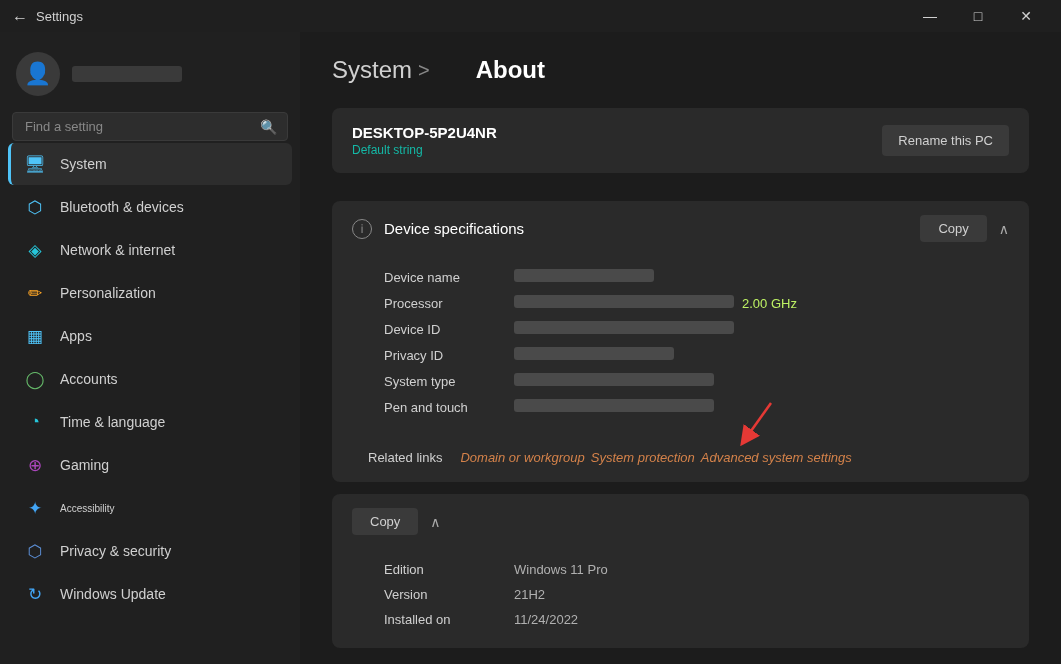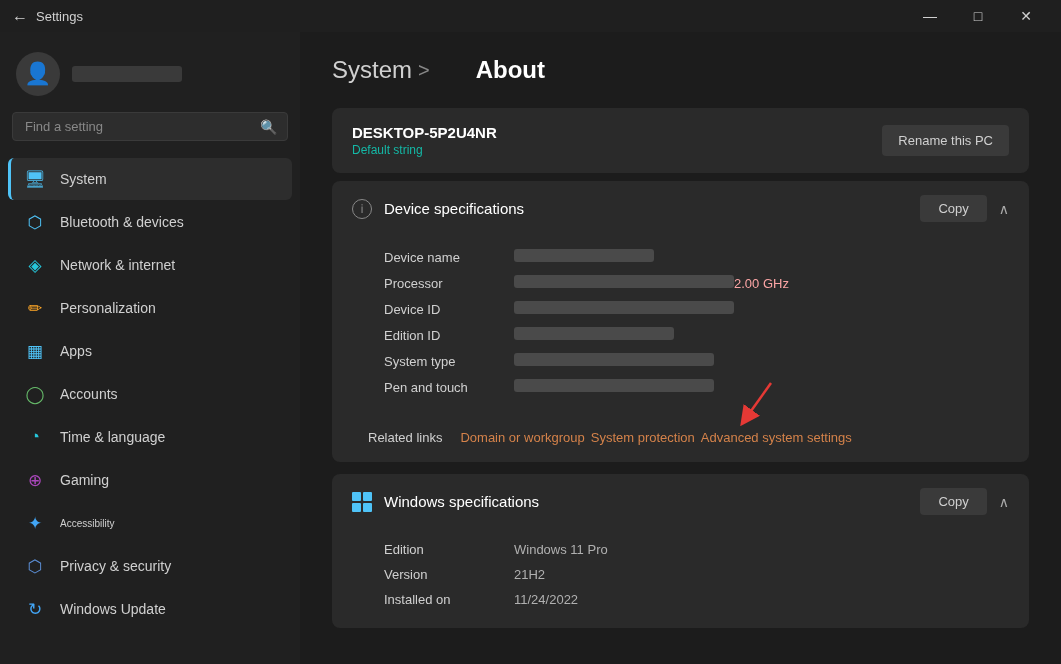--- a/index.html
+++ b/index.html
@@ -82,21 +82,21 @@
       font-size: 22px;
       color: #aaa;
     }
     .user-name-block {
       background: #3a3a3a;
       height: 16px;
       width: 110px;
       border-radius: 3px;
     }
     .sidebar-search {
-      margin: 0 12px 16px;
+      margin: 0 12px 1px;
       position: relative;
     }
     .sidebar-search input {
       width: 100%;
       background: #2d2d2d;
       border: 1px solid #3a3a3a;
       border-radius: 4px;
       color: #d0d0d0;
       padding: 6px 12px 6px 12px;
       font-size: 13px;
@@ -167,21 +167,21 @@
     }
 
     
     .pc-card {
       background: #2a2a2a;
       border-radius: 8px;
       padding: 16px 20px;
       display: flex;
       align-items: center;
       justify-content: space-between;
-      margin-bottom: 8px;
+      margin-bottom: 28px;
     }
     .pc-name {
       font-size: 15px;
       font-weight: 600;
       color: #ffffff;
     }
     .pc-sub {
       font-size: 12px;
       color: #14b8a6;
       margin-top: 2px;
@@ -265,22 +265,22 @@
       color: #b0b0b0;
       flex: 1;
     }
     .spec-value-blurred {
       background: #4a4a4a;
       height: 13px;
       border-radius: 3px;
       display: inline-block;
     }
     .spec-ghz {
-      color: #fca5a5;
-      margin-left: 0;
+      color: #bef264;
+      margin-left: 8px;
     }
 
     
     .related-links {
       display: flex;
       align-items: center;
       gap: 0;
       padding: 12px 36px 16px;
       flex-wrap: wrap;
       gap: 6px;
@@ -289,20 +289,21 @@
       font-size: 13px;
       color: #d0d0d0;
       margin-right: 12px;
       font-weight: 500;
     }
     .related-link {
       font-size: 13px;
       color: #d4824a;
       cursor: pointer;
       text-decoration: none;
+      font-style: italic;
     }
 
     
     .win-logo {
       width: 20px;
       height: 20px;
       display: grid;
       grid-template-columns: 1fr 1fr;
       gap: 2px;
     }
@@ -438,21 +439,21 @@
   </div>
           <div class="spec-row">
     <span class="spec-label">Processor</span>
     <span class="spec-value"><span class="spec-value-blurred" style="width:220px;"></span><span class="spec-ghz">2.00 GHz</span></span>
   </div>
           <div class="spec-row">
     <span class="spec-label">Device ID</span>
     <span class="spec-value"><span class="spec-value-blurred" style="width:220px;"></span></span>
   </div>
           <div class="spec-row">
-    <span class="spec-label">Edition ID</span>
+    <span class="spec-label">Privacy ID</span>
     <span class="spec-value"><span class="spec-value-blurred" style="width:160px;"></span></span>
   </div>
           <div class="spec-row">
     <span class="spec-label">System type</span>
     <span class="spec-value"><span class="spec-value-blurred" style="width:200px;"></span></span>
   </div>
           <div class="spec-row">
     <span class="spec-label">Pen and touch</span>
     <span class="spec-value"><span class="spec-value-blurred" style="width:200px;"></span></span>
   </div>
@@ -472,29 +473,20 @@
               </marker>
             </defs>
             <line x1="40" y1="10" x2="15" y2="45" stroke="#e53935" stroke-width="2.5" marker-end="url(#arrowhead)"></line>
           </svg>
         </div>
       </div>
     </div>
 
     <div class="section-card">
       <div class="section-header">
-        <div class="section-header-left">
-          <div class="win-logo">
-            <div class="win-logo-sq"></div>
-            <div class="win-logo-sq"></div>
-            <div class="win-logo-sq"></div>
-            <div class="win-logo-sq"></div>
-          </div>
-          <span>Windows specifications</span>
-        </div>
         <div class="section-header-right">
           <button class="copy-btn">Copy</button>
           <span class="collapse-icon">∧</span>
         </div>
       </div>
       <div class="section-content" id="windows-specs-rows">
           <div class="win-spec-row">
     <span class="win-spec-label">Edition</span>
     <span class="win-spec-value">Windows 11 Pro</span>
   </div>

